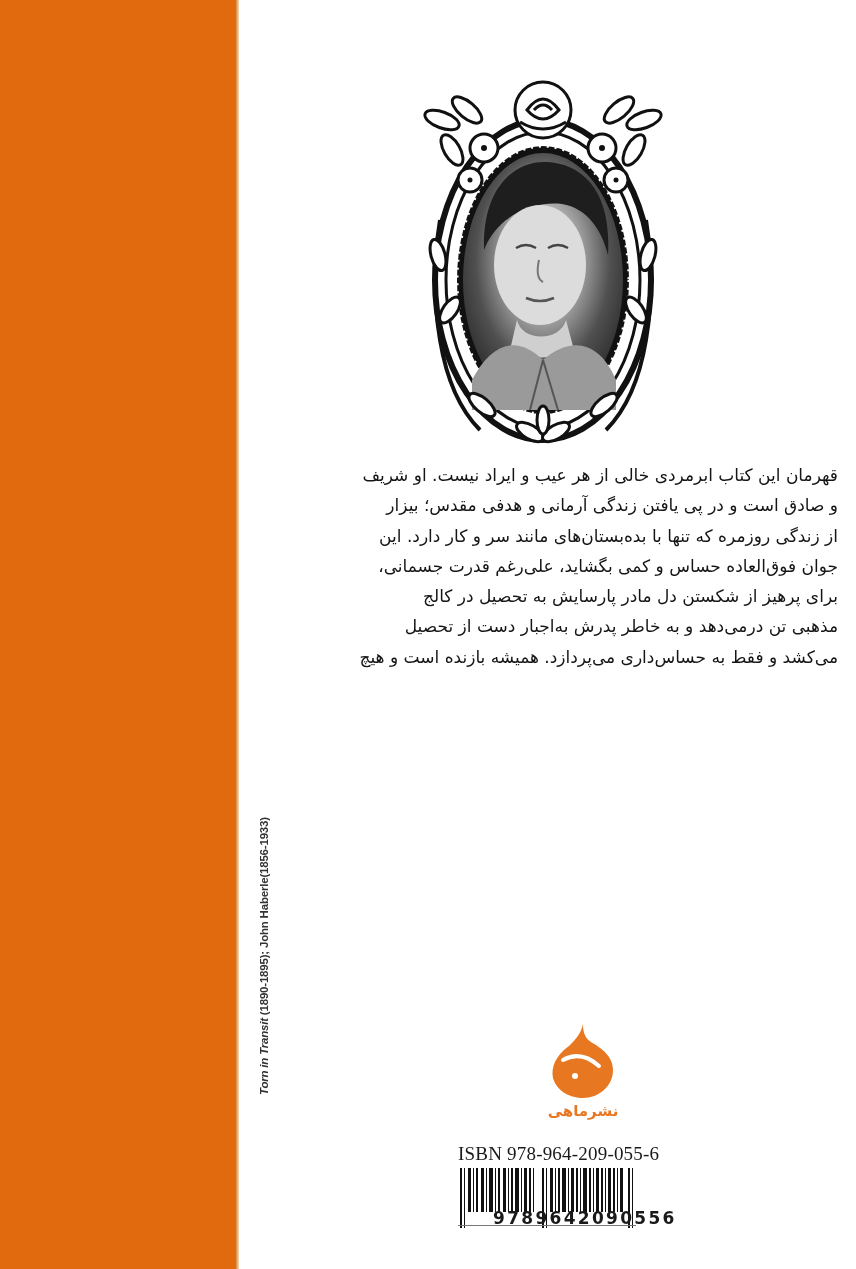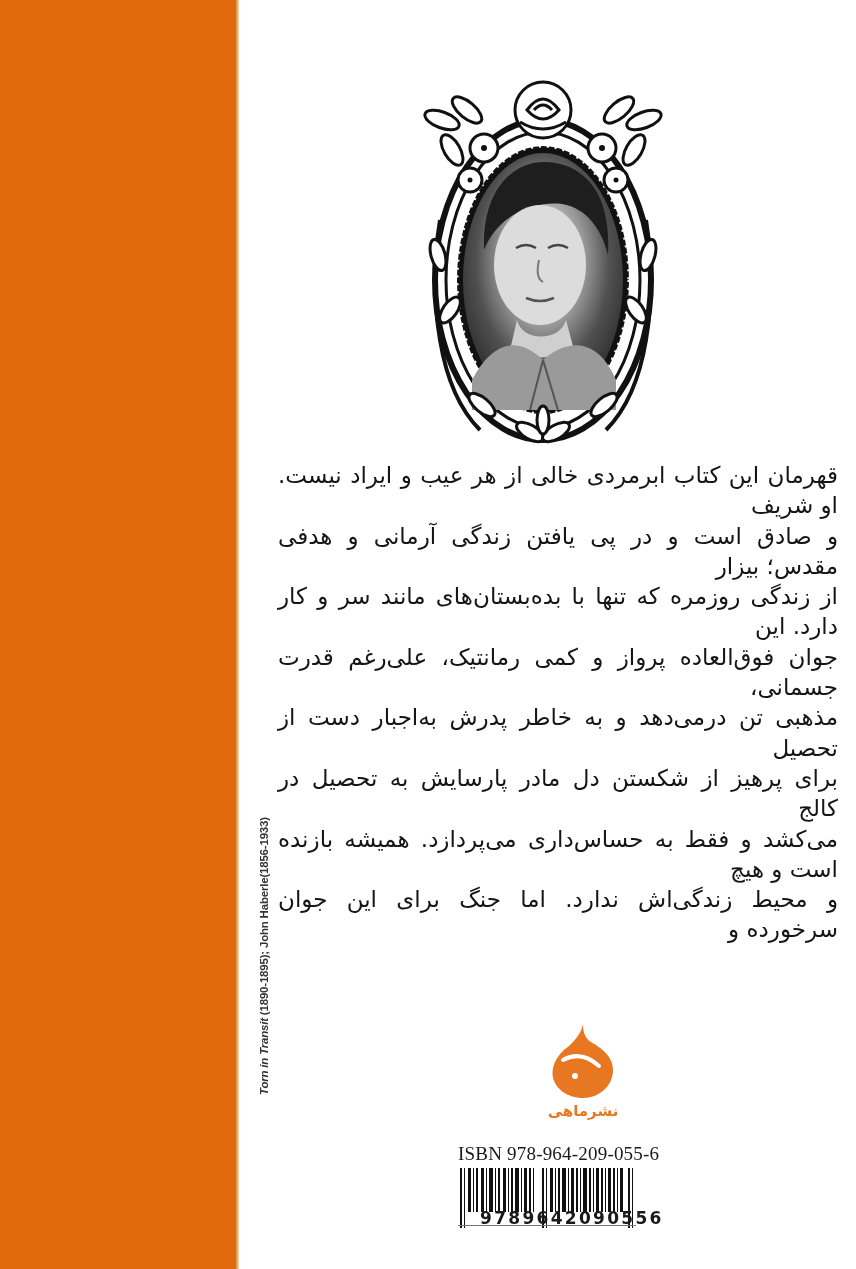--- a/index.html
+++ b/index.html
@@ -25,43 +25,43 @@
     .spine-caption .ital { font-style: italic; }
 
     .portrait {
       position: absolute; left: 422px; top: 80px; width: 242px; height: 370px;
     }
     .portrait svg { width: 100%; height: 100%; display: block; }
 
     .blurb {
       position: absolute; left: 278px; top: 460px; width: 560px;
       direction: rtl; text-align: justify; text-align-last: right;
-      font-family: "DejaVu Sans", sans-serif; font-size: 23px;
+      font-family: "DejaVu Sans", sans-serif; font-size: 17px;
       line-height: 30.3px; color: #151515;
     }
     .blurb p { margin: 0; }
 
     .logo {
       position: absolute; left: 543px; top: 1024px; width: 80px; height: 96px;
     }
     .logo svg { width: 100%; height: 100%; display: block; }
 
     .isbn-block { position: absolute; left: 458px; top: 1143px; width: 180px; }
     .isbn-text {
       font-family: "Liberation Serif", serif; font-size: 19px; color: #1a1a1a;
       text-align: center; letter-spacing: 0.2px; white-space: nowrap;
     }
     .barcode {
       position: relative; margin-top: 3px; height: 60px; width: 180px;
     }
     .barcode svg { width: 100%; height: 100%; display: block; }
     .barcode-digits {
-      position: absolute; left: 22px; bottom: 0; width: 168px;
+      position: absolute; left: 6px; bottom: 0; width: 168px;
       font-family: "DejaVu Sans", sans-serif; font-size: 17px; font-weight: bold;
-      letter-spacing: 2.3px; color: #1a1a1a; background: transparent; white-space: nowrap;
+      letter-spacing: 2.3px; color: #1a1a1a; background: transparent; white-space: nowrap; padding-left: 29px;
     }
     .isbn-rule {
       position: absolute; left: 458px; top: 1225px; width: 178px; height: 1px;
       background: #777777;
     }
   </style>
 </head>
 <body>
 
 <div class="spine"></div>
@@ -136,25 +136,24 @@
       <circle cx="48" cy="100" r="2.5"></circle>
         <circle cx="194" cy="100" r="2.5"></circle>
     </g>
   </svg>
 </div>
 
 <div class="blurb">
   <p>قهرمان این کتاب ابرمردی خالی از هر عیب و ایراد نیست. او شریف</p>
   <p>و صادق است و در پی یافتن زندگی آرمانی و هدفی مقدس؛ بیزار</p>
   <p>از زندگی روزمره که تنها با بده‌بستان‌های مانند سر و کار دارد. این</p>
-  <p>جوان فوق‌العاده پرواز و کمی رمانتیک، علی‌رغم قدرت جسمانی،</p>
+  <p>جوان فوق‌العاده حساس و کمی بگشاید، علی‌رغم قدرت جسمانی،</p>
+  <p>برای پرهیز از شکستن دل مادر پارسایش به تحصیل در کالج</p>
   <p>مذهبی تن درمی‌دهد و به خاطر پدرش به‌اجبار دست از تحصیل</p>
-  <p>برای پرهیز از شکستن دل مادر پارسایش به تحصیل در کالج</p>
   <p>می‌کشد و فقط به حساس‌داری می‌پردازد. همیشه بازنده است و هیچ</p>
-  <p>و محیط زندگی‌اش ندارد. اما جنگ برای این جوان سرخورده و</p>
 </div>
 
 <div class="logo">
   <svg viewBox="0 0 80 96">
     <path d="M40 0 C38 10 32 16 26 22 C12 32 8 44 10 54 C14 68 28 74 40 74 C56 74 70 62 70 46 C70 32 58 24 48 18 C42 14 40 8 40 0 Z" fill="#e87722"></path>
     <path d="M20 36 Q38 26 56 42" stroke="#ffffff" stroke-width="4" fill="none" stroke-linecap="round"></path>
     <circle cx="32" cy="52" r="3" fill="#ffffff"></circle>
     <text x="40" y="92" text-anchor="middle" font-family="DejaVu Sans, sans-serif" font-size="15" font-weight="bold" fill="#e87722" direction="rtl">نشرماهی</text>
   </svg>
 </div>

